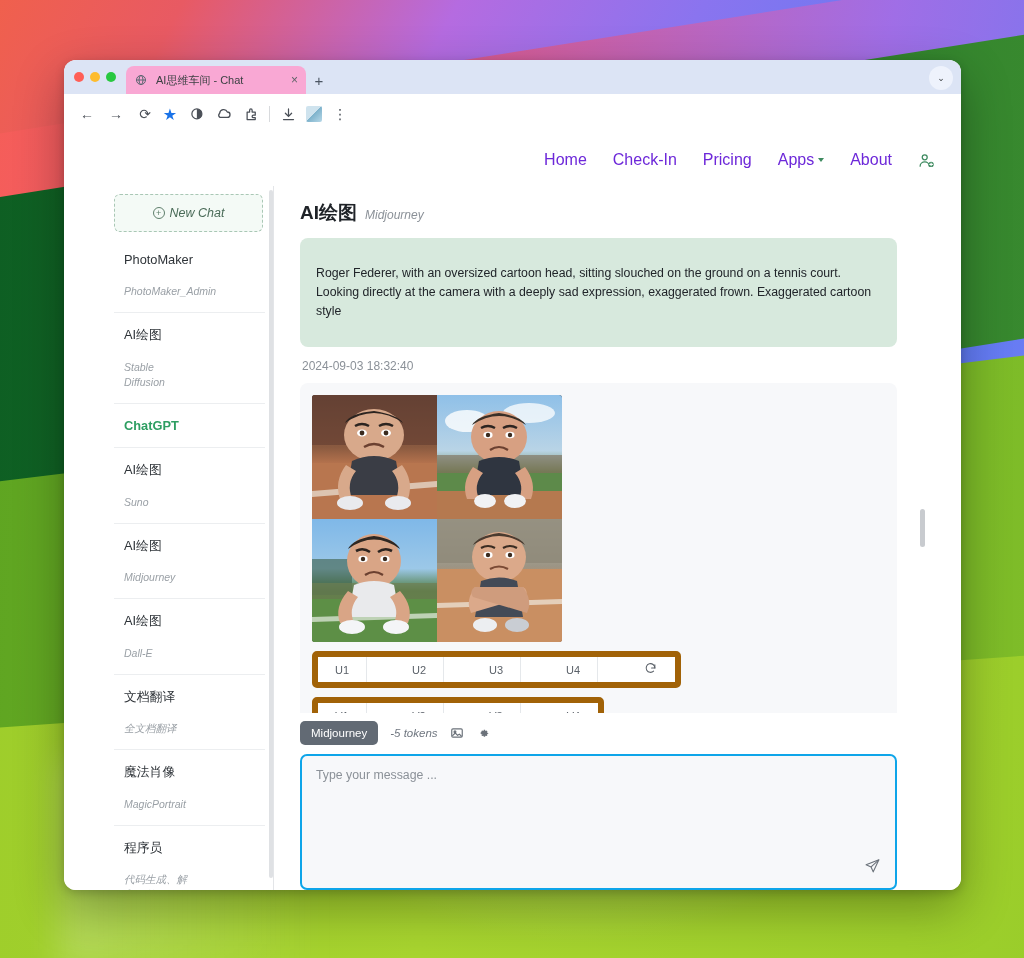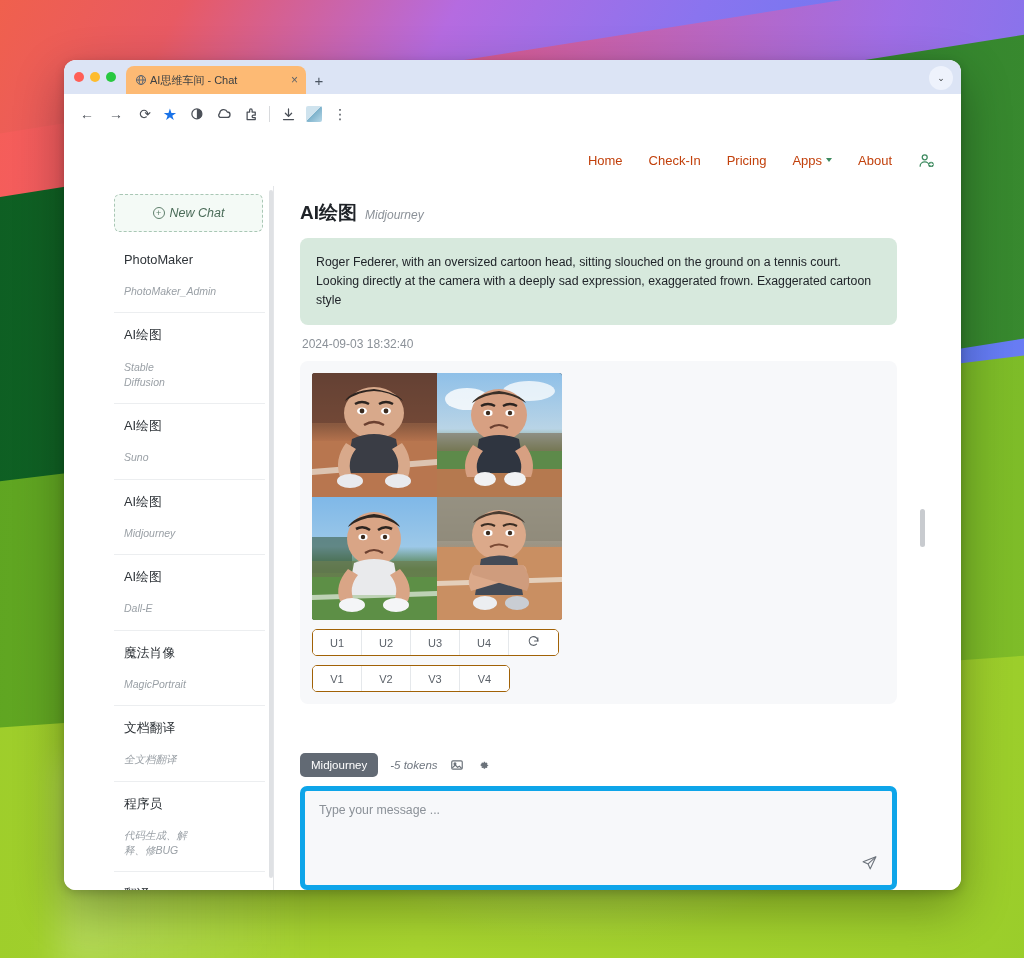--- a/index.html
+++ b/index.html
@@ -58,23 +58,23 @@
     height: 34px; background: #dce4f5; display: flex; align-items: flex-end;
     padding-left: 10px; position: relative; flex: 0 0 34px;
   }
   .traffic { display: flex; align-items: center; gap: 6px; height: 34px; padding-right: 10px; }
   .dot { width: 10px; height: 10px; border-radius: 50%; }
   .dot.red { background: #ff5f57; }
   .dot.yel { background: #febc2e; }
   .dot.grn { background: #28c840; }
 
   .tab {
-    height: 28px; width: 180px; background: #fdba74;
+    height: 28px; width: 180px; background: #f9a8d4;
     border-radius: 8px 8px 0 0; display: flex; align-items: center;
-    gap: 3px; padding: 8px 8px; font-size: 11px; color: #3c4043;
+    gap: 9px; padding: 8px 8px; font-size: 11px; color: #3c4043;
   }
   .tab-favicon {
     width: 13px; height: 13px; flex: 0 0 13px; position: relative;
     display: flex; align-items: center; justify-content: center;
     font-size: 11px; color: #5b6470;
   }
   .tab-title { flex: 1; white-space: nowrap; overflow: hidden; text-overflow: ellipsis; }
   .tab-close { font-size: 12px; color: #5f6368; line-height: 1; cursor: pointer; }
   .newtab {
     width: 26px; height: 28px; display: flex; align-items: center;
@@ -115,21 +115,21 @@
   .tb-menu { font-size: 14px; letter-spacing: 0; color: #4b5058; cursor: pointer; }
 
   
   .page { flex: 1; background: #fff; display: flex; flex-direction: column; overflow: hidden; }
 
   .sitenav {
     height: 52px; display: flex; align-items: center; justify-content: flex-end;
     padding: 0 26px; gap: 26px; flex: 0 0 52px;
   }
   .navlink {
-    font-size: 13px; color: #c2410c; cursor: pointer; white-space: nowrap;
+    font-size: 16px; color: #6d28d9; cursor: pointer; white-space: nowrap;
     display: flex; align-items: center; gap: 4px;
   }
   .caret { width: 0; height: 0; border-left: 3.5px solid transparent;
            border-right: 3.5px solid transparent; border-top: 4px solid #3d8a5f; }
 
   .body-wrap { flex: 1; display: flex; padding: 0 26px 0 50px; overflow: hidden; gap: 0; }
 
   
   .sidebar {
     width: 160px; flex: 0 0 160px; position: relative;
@@ -163,39 +163,39 @@
 
   
   .main { flex: 1; padding-left: 26px; display: flex; flex-direction: column; overflow: hidden; }
   .main-head { display: flex; align-items: baseline; gap: 8px; padding-top: 14px; }
   .main-title { font-size: 19px; font-weight: bold; color: #1f2328; }
   .main-sub { font-size: 12px; color: #8b9198; font-style: italic; }
 
   .convo { flex: 1; position: relative; overflow: hidden; padding-top: 12px; }
 
   .bubble {
-    background: #d7e9dd; border-radius: 8px; padding: 15px 16px;
+    background: #d7e9dd; border-radius: 8px; padding: 26px 16px;
     font-size: 12.3px; line-height: 1.55; color: #21252a; max-width: 597px;
   }
   .timestamp { font-size: 12px; color: #8b9198; padding: 12px 0 10px 2px; }
 
   .resp-card {
     background: #f7f8fa; border-radius: 8px; padding: 12px;
     width: 597px; max-width: 597px;
   }
   .img-grid {
     width: 250px; height: 247px; display: grid;
     grid-template-columns: 1fr 1fr; grid-template-rows: 1fr 1fr;
     border-radius: 3px; overflow: hidden; background: #2a2a2a;
   }
   .cell { position: relative; overflow: hidden; }
   .btnrow { display: flex; margin-top: 9px; }
   .grp {
-    display: flex; border: 1px solid #a16207; border-radius: 5px;
-    overflow: hidden; background: #fff;
+    display: flex; border: 6px solid #a16207; border-radius: 5px;
+    overflow: hidden; background: #fff; gap: 28px;
   }
   .gbtn {
     width: 49px; height: 25px; display: flex; align-items: center;
     justify-content: center; font-size: 11px; color: #5b6169;
     border-right: 1px solid #e5e8eb; cursor: pointer; background: #fff;
   }
   .gbtn:last-child { border-right: none; }
   .refresh-ic { color: #5b6169; font-size: 13px; }
 
   .convo-scroll {
@@ -206,21 +206,21 @@
   
   .composer { padding: 8px 0 0 0; }
   .comp-bar { display: flex; align-items: center; gap: 12px; padding-bottom: 9px; }
   .model-chip {
     background: #626a74; color: #fff; font-size: 11.5px; padding: 6px 11px;
     border-radius: 5px; cursor: pointer;
   }
   .tokens { font-size: 11.5px; color: #707780; font-style: italic; }
   .comp-ic { color: #6b727a; font-size: 13px; cursor: pointer; display: flex; align-items: center; }
   .textbox {
-    width: 597px; height: 104px; background: #f7f8fa; border: 5px solid #0ea5e9;
+    width: 597px; height: 136px; background: #f7f8fa; border: 2px solid #0ea5e9;
     border-radius: 7px; position: relative; padding: 12px 14px;
   }
   .placeholder { font-size: 12.3px; color: #8b9198; }
   .send-ic {
     position: absolute; right: 14px; bottom: 10px; color: #6b727a;
     font-size: 16px; cursor: pointer;
   }
 </style>
 </head>
 <body>
@@ -328,38 +328,41 @@
 
           <div class="sb-item">
             <div class="sb-title">PhotoMaker</div>
             <div class="sb-sub">PhotoMaker_Admin</div>
           </div>
           <div class="sb-item">
             <div class="sb-title">AI绘图</div>
             <div class="sb-sub">Stable Diffusion</div>
           </div>
           <div class="sb-item">
+            <div class="sb-title active">ChatGPT</div>
+          </div>
+          <div class="sb-item">
             <div class="sb-title">AI绘图</div>
             <div class="sb-sub">Suno</div>
           </div>
           <div class="sb-item">
             <div class="sb-title">AI绘图</div>
             <div class="sb-sub">Midjourney</div>
           </div>
           <div class="sb-item">
             <div class="sb-title">AI绘图</div>
             <div class="sb-sub">Dall-E</div>
           </div>
           <div class="sb-item">
+            <div class="sb-title">文档翻译</div>
+            <div class="sb-sub">全文档翻译</div>
+          </div>
+          <div class="sb-item">
             <div class="sb-title">魔法肖像</div>
             <div class="sb-sub">MagicPortrait</div>
-          </div>
-          <div class="sb-item">
-            <div class="sb-title">文档翻译</div>
-            <div class="sb-sub">全文档翻译</div>
           </div>
           <div class="sb-item">
             <div class="sb-title">程序员</div>
             <div class="sb-sub">代码生成、解释、修BUG</div>
           </div>
           <div class="sb-item">
             <div class="sb-title">翻译</div>
           </div>
 
           <div class="sb-scroll"></div>

